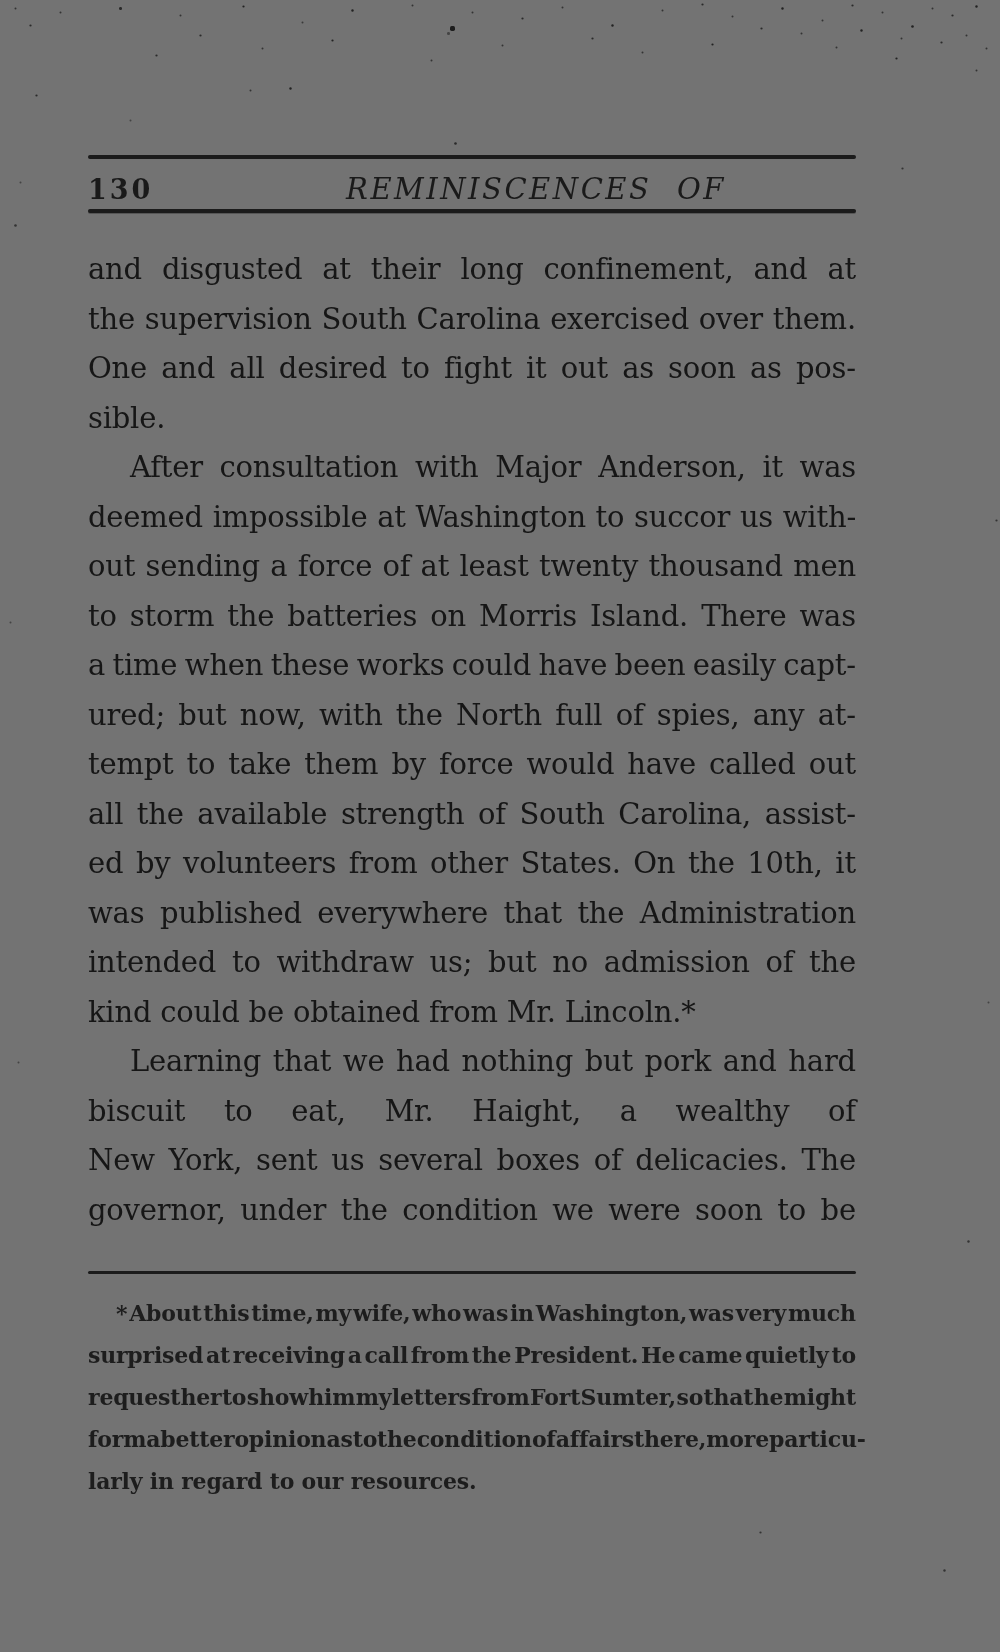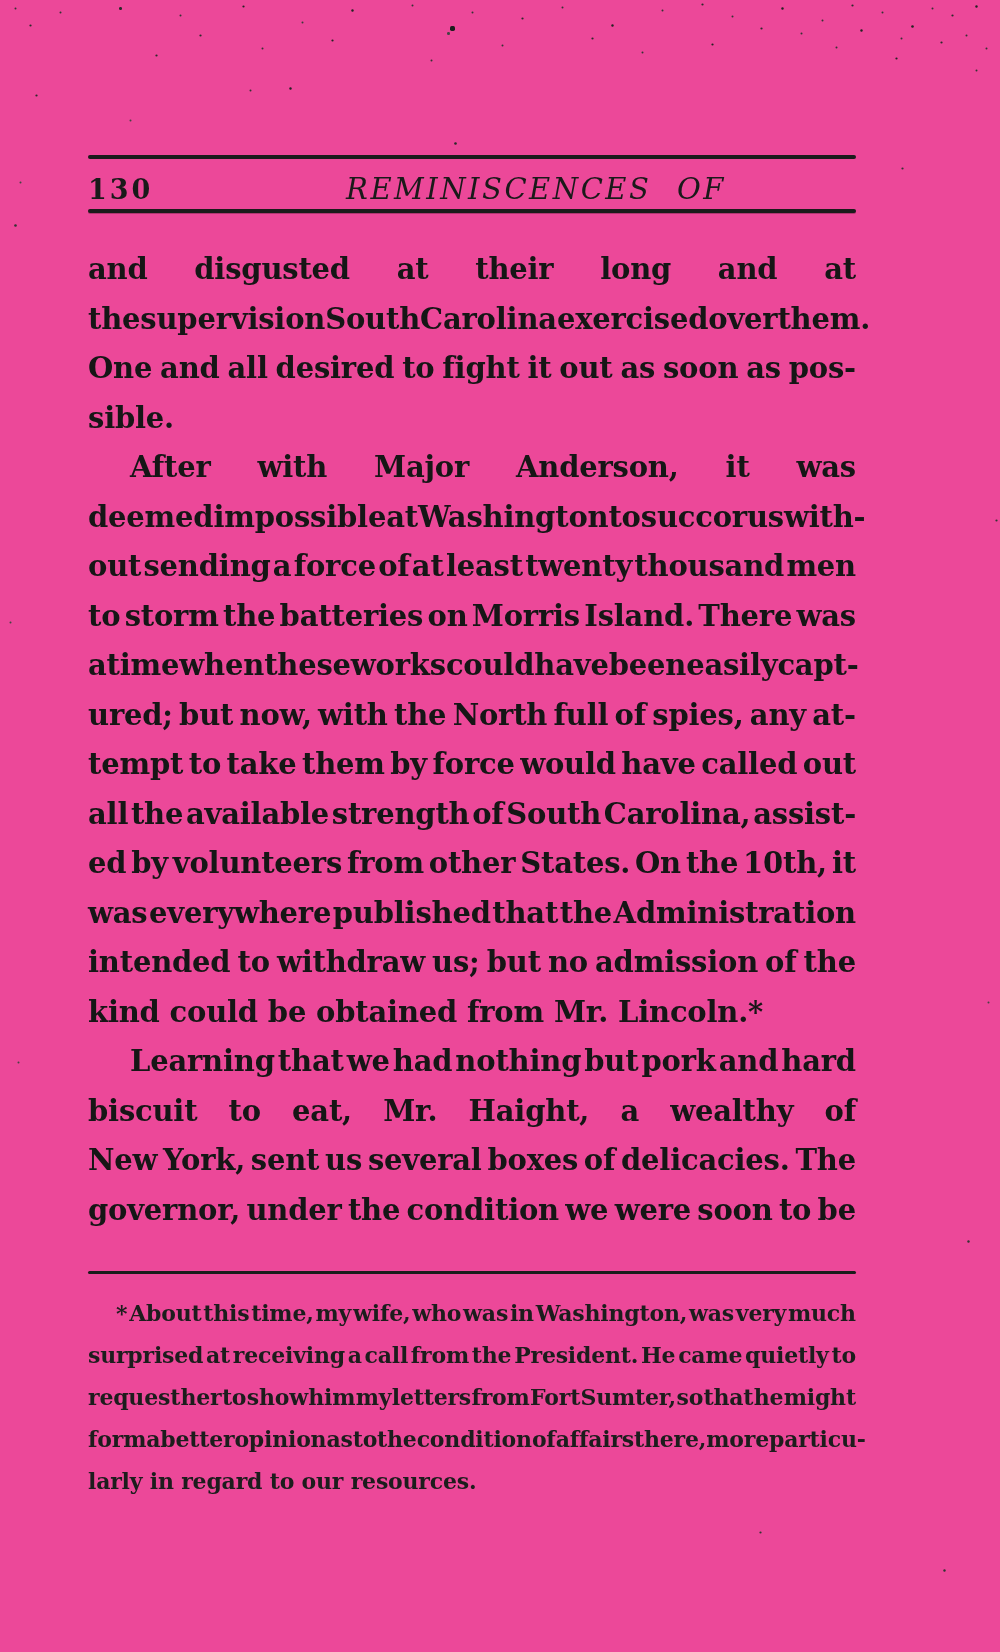--- a/index.html
+++ b/index.html
@@ -1,20 +1,20 @@
 <!DOCTYPE html>
 <html><head>
 <meta charset="utf-8">
 <style>
   html, body { margin: 0; padding: 0; background: #ffffff; }
   .page {
     position: relative;
     width: 1000px;
     height: 1652px;
-    background: #ec4899;
+    background: #737373;
     overflow: hidden;
     font-family: "DejaVu Serif", "Liberation Serif", serif;
     color: #161616;
   }
   
   .noise {
     position: absolute; top: 0; left: 0; width: 1px; height: 1px;
     border-radius: 50%; background: transparent;
     box-shadow:
       120px 8px 0 1px #2a2a2a, 180px 15px 0 0.5px #333, 243px 6px 0 0.6px #222,
@@ -80,21 +80,20 @@
     top: 245px;
     left: 88px;
     width: 768px;
     font-size: 29px;
     letter-spacing: -0.2px;
   }
   .line {
     height: 49.5px;
     line-height: 49.5px;
     white-space: nowrap;
-    font-weight: bold;
   }
   .line-justify {
     display: flex;
     justify-content: space-between;
     align-items: baseline;
   }
   .line-indent { padding-left: 42px; }
   .footnote {
     position: absolute;
     top: 1292px;
@@ -127,20 +126,21 @@
   <div class="rule rule-header-bottom"></div>
 
   <div class="body-text" id="body-text">
       <div>
         <div class="line line-justify">
           <span>and</span>
           <span>disgusted</span>
           <span>at</span>
           <span>their</span>
           <span>long</span>
+          <span>confinement,</span>
           <span>and</span>
           <span>at</span>
         </div>
         <div class="line line-justify">
           <span>the</span>
           <span>supervision</span>
           <span>South</span>
           <span>Carolina</span>
           <span>exercised</span>
           <span>over</span>
@@ -158,20 +158,21 @@
           <span>as</span>
           <span>soon</span>
           <span>as</span>
           <span>pos-</span>
         </div>
         <div class="line">sible.</div>
       </div>
       <div>
         <div class="line line-indent line-justify">
           <span>After</span>
+          <span>consultation</span>
           <span>with</span>
           <span>Major</span>
           <span>Anderson,</span>
           <span>it</span>
           <span>was</span>
         </div>
         <div class="line line-justify">
           <span>deemed</span>
           <span>impossible</span>
           <span>at</span>
@@ -258,22 +259,22 @@
           <span>from</span>
           <span>other</span>
           <span>States.</span>
           <span>On</span>
           <span>the</span>
           <span>10th,</span>
           <span>it</span>
         </div>
         <div class="line line-justify">
           <span>was</span>
+          <span>published</span>
           <span>everywhere</span>
-          <span>published</span>
           <span>that</span>
           <span>the</span>
           <span>Administration</span>
         </div>
         <div class="line line-justify">
           <span>intended</span>
           <span>to</span>
           <span>withdraw</span>
           <span>us;</span>
           <span>but</span>

